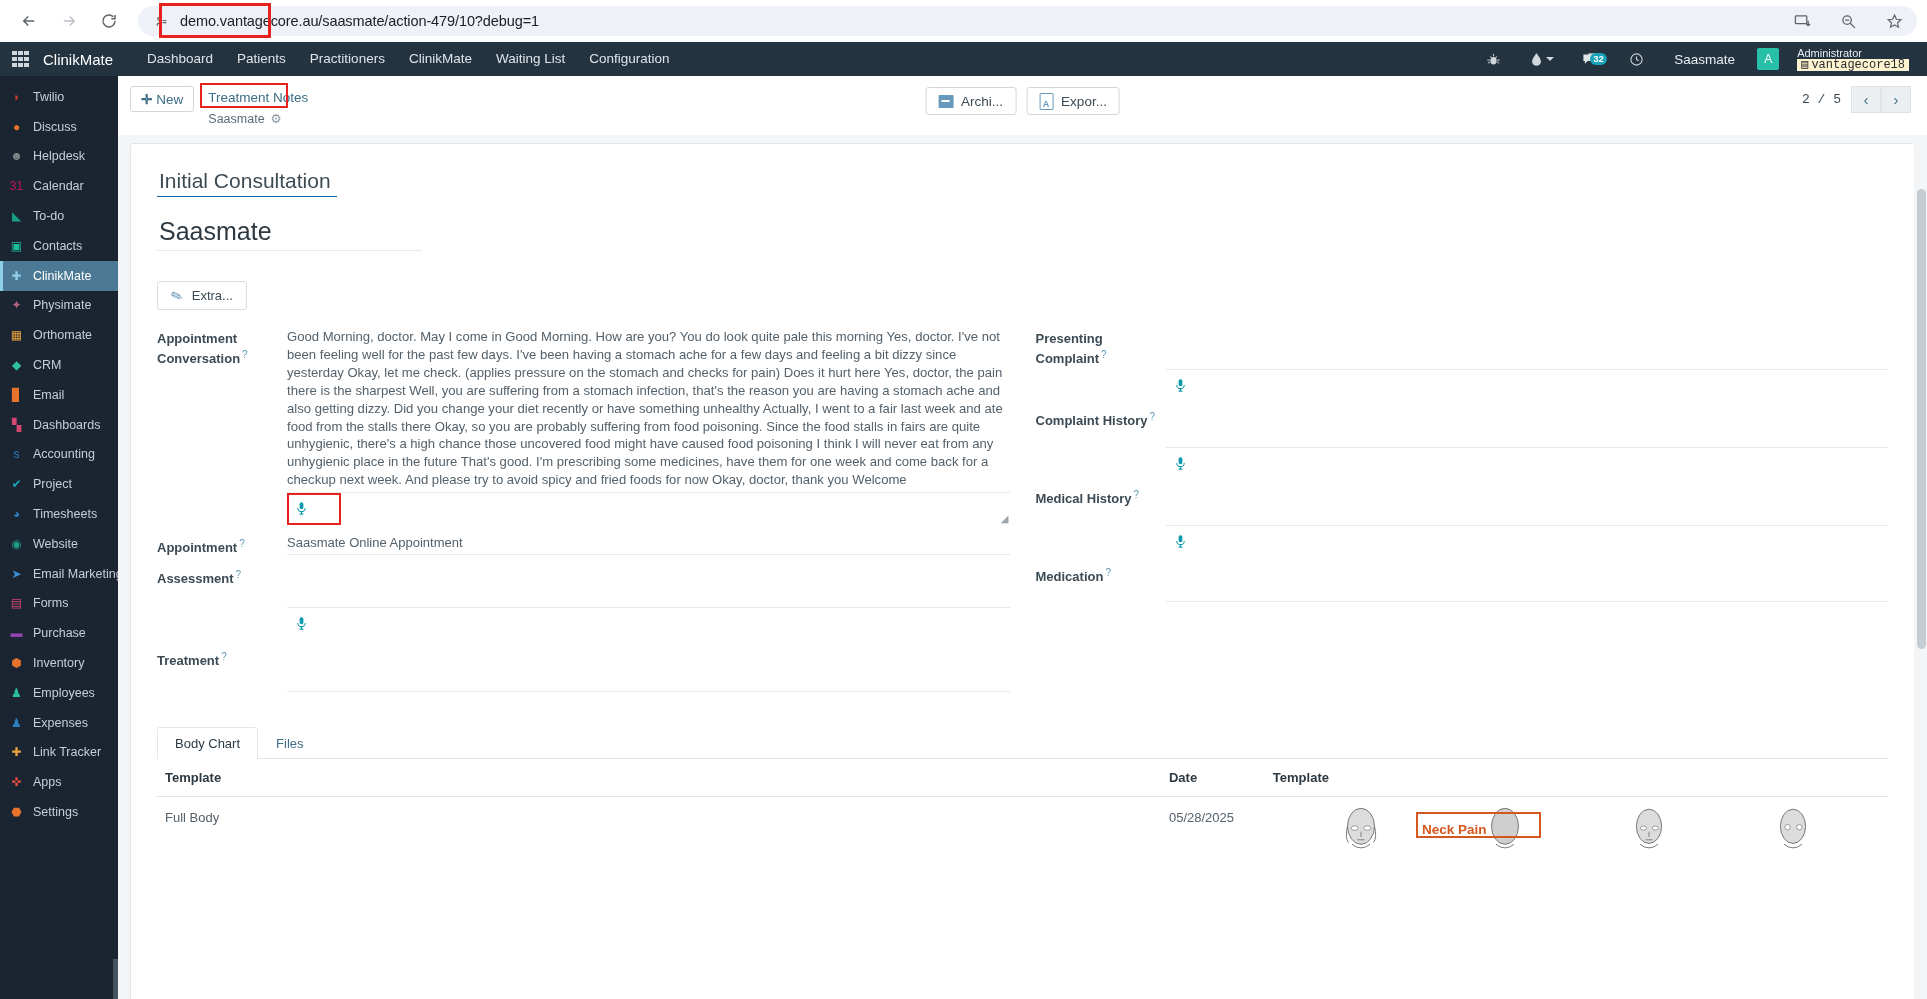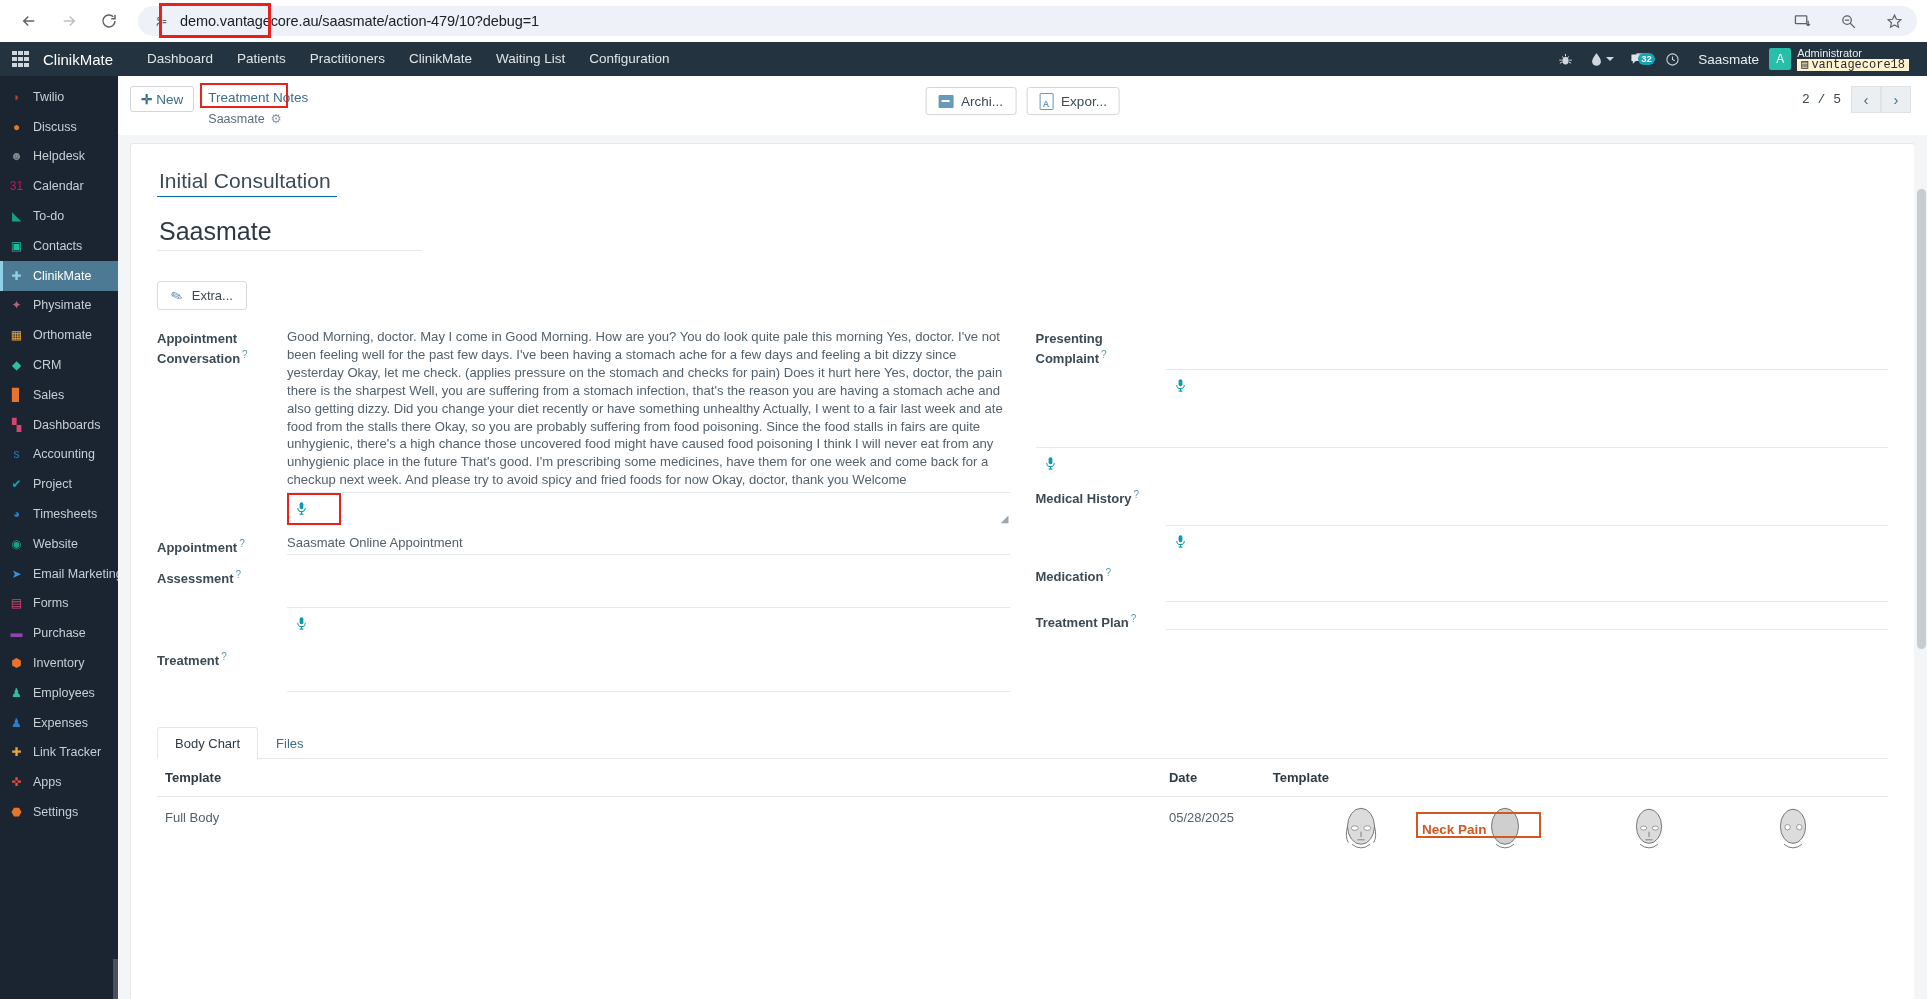--- a/index.html
+++ b/index.html
@@ -29,21 +29,21 @@
 
   
   .app-nav { height:34px; background:#23333f; display:flex; align-items:center;
     padding:0 12px; color:#dfe4e8; font-size:13.5px; }
   .apps-grid { width:17px; height:17px; display:grid; grid-template-columns:repeat(3,1fr);
     grid-template-rows:repeat(3,1fr); gap:1.5px; margin-right:14px; cursor:pointer; }
   .apps-grid i { background:#cfd6dc; display:block; }
   .brand { font-size:15px; color:#fff; margin-right:22px; white-space:nowrap; }
   .nav-item { padding:0 12px; height:34px; line-height:34px; white-space:nowrap;
     cursor:pointer; color:#dfe4e8; }
-  .nav-right { margin-left:auto; display:flex; align-items:center; gap:0; }
+  .nav-right { margin-left:auto; display:flex; align-items:center; gap:12px; }
   .sysico { padding:0 8px; display:flex; align-items:center; color:#cfd6dc; cursor:pointer;
     height:34px; }
   .sysico svg { width:15px; height:15px; }
   .caret { width:0; height:0; border-left:4px solid transparent; border-right:4px solid transparent;
     border-top:4.5px solid #cfd6dc; margin-left:2px; }
   .chat-wrap { position:relative; padding:0 10px 0 8px; display:flex; align-items:center;
     cursor:pointer; }
   .chat-badge { position:absolute; top:2px; right:2px; background:#17a2b8; color:#fff;
     font-size:9.5px; border-radius:8px; padding:0 3.5px; line-height:12px; font-weight:bold; }
   .user-name { font-size:13.5px; color:#e9eef1; padding:0 10px; cursor:pointer; }
@@ -312,21 +312,21 @@
       <div class="side-item">
         <span class="sic" style="color: rgb(232, 163, 61);">▦</span>
         <span>Orthomate</span>
       </div>
       <div class="side-item">
         <span class="sic" style="color: rgb(44, 192, 160);">◆</span>
         <span>CRM</span>
       </div>
       <div class="side-item">
         <span class="sic" style="color: rgb(232, 116, 44);">▊</span>
-        <span>Sales</span>
+        <span>Email</span>
       </div>
       <div class="side-item">
         <span class="sic" style="color: rgb(211, 70, 111);">▚</span>
         <span>Dashboards</span>
       </div>
       <div class="side-item">
         <span class="sic" style="color: rgb(44, 127, 192);">s</span>
         <span>Accounting</span>
       </div>
       <div class="side-item">
@@ -500,20 +500,23 @@
                         <rect x="9" y="2" width="6" height="11" rx="3"></rect>
                         <path d="M6 11a6 6 0 0 0 12 0" stroke="currentColor" stroke-width="1.7" fill="none"></path>
                         <path d="M12 17v4M9 21h6" stroke="currentColor" stroke-width="1.7"></path>
                       </svg>
                   </span>
                 </div>
               </div>
             </div>
 
             <div class="frow">
+              <div class="flabel">
+                <span>Complaint History</span><span class="q">?</span>
+              </div>
               <div class="fval">
                 <div class="blank-box" style="height:42px;"></div>
                 <div class="mic-row">
                   <span class="mic">
                     <svg viewBox="0 0 24 24" width="15" height="17" fill="currentColor">
                         <rect x="9" y="2" width="6" height="11" rx="3"></rect>
                         <path d="M6 11a6 6 0 0 0 12 0" stroke="currentColor" stroke-width="1.7" fill="none"></path>
                         <path d="M12 17v4M9 21h6" stroke="currentColor" stroke-width="1.7"></path>
                       </svg>
                   </span>
@@ -541,28 +544,20 @@
 
             <div class="frow">
               <div class="flabel">
                 <span>Medication</span><span class="q">?</span>
               </div>
               <div class="fval">
                 <div class="blank-box" style="height:40px;"></div>
               </div>
             </div>
 
-            <div class="frow" style="margin-top:6px;">
-              <div class="flabel">
-                <span>Treatment Plan</span><span class="q">?</span>
-              </div>
-              <div class="fval">
-                <div class="underline"></div>
-              </div>
-            </div>
           </div>
         </div>
 
         <div class="nb">
           <div class="nb-tabs">
             <span class="nb-tab active">Body Chart</span>
             <span class="nb-tab">Files</span>
           </div>
           <table class="tbl">
             <thead>

